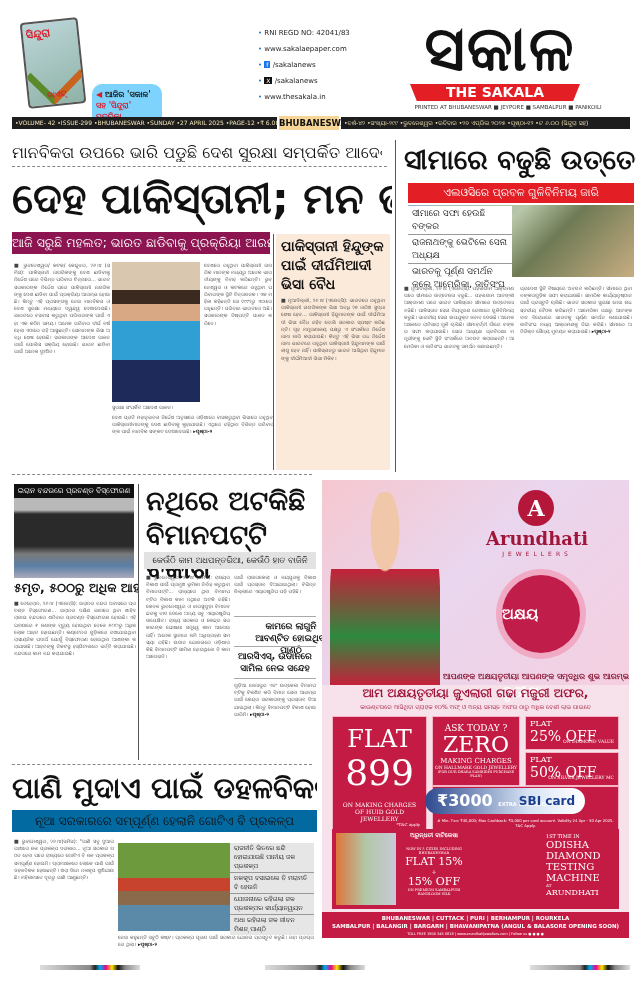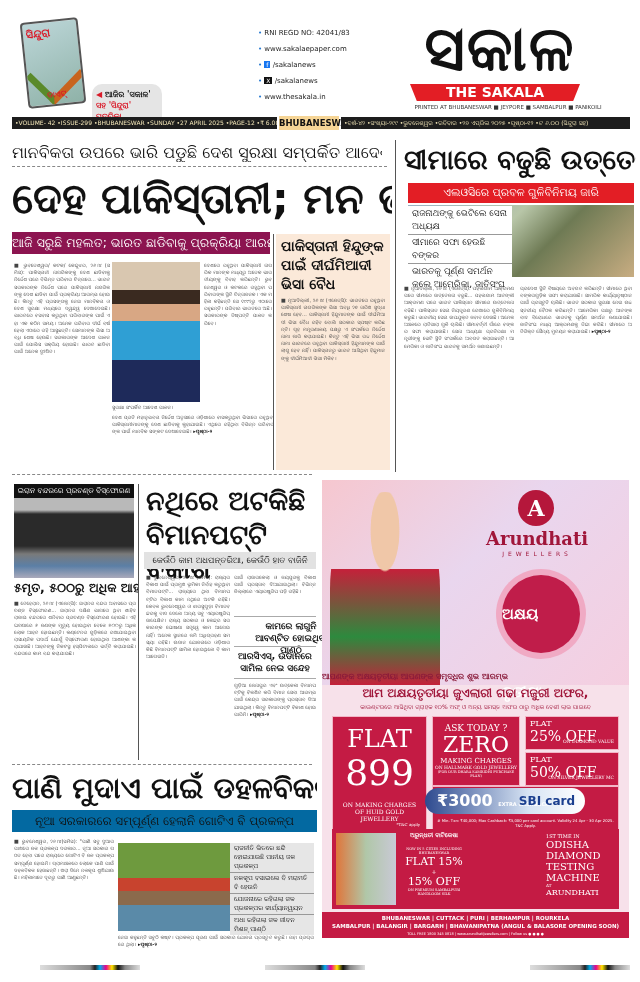--- a/index.html
+++ b/index.html
@@ -4,21 +4,21 @@
 <style>
 *{box-sizing:border-box;margin:0;padding:0}
 body{width:640px;height:982px;background:#fff;font-family:"DejaVu Sans",sans-serif;color:#111;position:relative;overflow:hidden}
 .abs{position:absolute}
 
 .promo{left:10px;top:8px;width:120px;height:102px}
 .mag{left:14px;top:12px;width:58px;height:86px;background:linear-gradient(160deg,#bcd6d8,#8fb2a8);border:2px solid #555;border-radius:4px;transform:rotate(-6deg);overflow:hidden}
 .mag .t{font-size:11px;font-weight:bold;color:#d91b2a;padding:4px 3px}
 .mag .chk{position:absolute;left:6px;top:34px;width:44px;height:40px;border-left:7px solid #5a8a2a;border-bottom:7px solid #c8641e;transform:rotate(-40deg)}
 .mag .sub{position:absolute;bottom:4px;left:18px;font-size:8px;color:#d91b2a;font-weight:bold}
-.promo-box{left:82px;top:76px;width:70px;height:36px;background:#e5e5e5;border-radius:10px 10px 0 0;font-size:8px;line-height:11px;padding:5px 4px;font-weight:bold}
+.promo-box{left:82px;top:76px;width:70px;height:36px;background:#7dd3fc;border-radius:10px 10px 0 0;font-size:8px;line-height:11px;padding:5px 4px;font-weight:bold}
 .promo-box .red{color:#d91b2a}
 .info{left:258px;top:25px;font-size:7px;line-height:16px;color:#222}
 .info li{list-style:none}
 .info li:before{content:"• ";color:#2a7bd1}
 .logo{left:365px;top:14px;width:270px;height:70px;font-size:62px;font-weight:900;text-align:center;line-height:70px;letter-spacing:2px;font-family:Liberation Serif, serif}
 .logo-bar{left:410px;top:84px;width:170px;height:17px;background:#e31e25;color:#fff;font-size:14px;font-weight:bold;text-align:center;line-height:17px;clip-path:polygon(0 0,100% 0,96% 100%,4% 100%)}
 .printed{left:398px;top:104px;width:220px;font-size:5.5px;text-align:center;color:#333}
 .datebar{top:117px;height:12px;background:#1d1d1d;color:#f4e7b8;font-size:6px;line-height:12px;padding:0 3px;white-space:nowrap;overflow:hidden}
 .place{left:279px;top:116px;width:60px;height:14px;background:#f6d596;font-size:8.5px;text-align:center;line-height:14px;font-weight:bold}
 
@@ -37,21 +37,21 @@
 .hrule{height:1px;background:#aaa}
 .pg{font-weight:bold;color:#111}
 
 .ad{left:322px;top:480px;width:307px;height:458px;background:#f7e1ea;overflow:hidden}
 .ad-hero{left:0;top:0;width:307px;height:205px;background:linear-gradient(135deg,#f6c7cf,#e9d6ee 45%,#f5cfe0)}
 .woman{left:8px;top:12px;width:110px;height:193px;background:radial-gradient(ellipse at 50% 20%,#f0c7a8 0 18%,transparent 19%),linear-gradient(180deg,transparent 40%,#c4213a 40%,#2d8a3e 75%,#c4213a 100%);border-radius:50% 50% 0 0}
 .alogo{left:196px;top:10px;width:36px;height:36px;border-radius:50%;background:#b5173b;color:#fff;font-size:22px;text-align:center;line-height:36px;font-family:"DejaVu Serif",serif;font-weight:bold}
 .aname{left:160px;top:48px;width:110px;text-align:center;color:#a0163a;font-family:"DejaVu Serif",serif;font-size:18px;font-weight:bold}
 .ajew{left:160px;top:70px;width:110px;text-align:center;color:#a0163a;font-size:6px;letter-spacing:4px}
 .akhaya{left:180px;top:95px;width:78px;height:78px;border-radius:50%;background:#c01d4a;color:#ffffff;text-align:left;font-size:15px;line-height:78px;font-weight:bold;box-shadow:0 0 0 6px #f0aac4}
-.ad-caption{left:0;top:192px;width:307px;text-align:left;font-size:8px;color:#8a1b3a;font-weight:bold}
+.ad-caption{left:0;top:192px;width:307px;text-align:right;font-size:8px;color:#8a1b3a;font-weight:bold}
 .offer-h{left:0;top:206px;width:307px;text-align:center;color:#a0163a;font-size:12px;font-weight:bold}
 .offer-s{left:0;top:223px;width:307px;text-align:center;color:#a0163a;font-size:6px}
 .card{background:#c41b44;color:#fff;font-family:"DejaVu Serif",serif;text-align:center;border:1px solid #f2b6c6}
 .sbi{left:103px;top:308px;width:160px;height:26px;background:linear-gradient(90deg,#2e4a8f,#d7e4f4 65%,#fff);border-radius:13px;color:#fff;font-size:16px;font-weight:bold;line-height:26px;padding-left:12px}
 .sbi span{position:absolute;right:10px;top:0;color:#1b3f8f;font-size:12px}
 .bottom-ad{left:10px;top:349px;width:287px;height:80px;background:#c41b44}
 .addr{left:0;top:432px;width:307px;height:26px;background:#c41b44;color:#fff;font-size:5.5px;text-align:center;line-height:8px;padding-top:2px;font-weight:bold}
 .reg{width:100px;height:5px;background:linear-gradient(90deg,#ddd,#888 50%,#222 55%,#00aeef 60%,#ec008c 66%,#ffe600 72%,#111 78%,#888 85%,#ddd)}
 </style>
 </head>
@@ -100,22 +100,22 @@
 <div class="abs side">
   <h3>ପାକିସ୍ତାନୀ ହିନ୍ଦୁଙ୍କ ପାଇଁ ଦୀର୍ଘମିଆଦୀ ଭିସା ବୈଧ</h3>
   <div class="txt" style="padding:0 5px;height:168px"><span>■ ନୂଆଦିଲ୍ଲୀ, ୨୬।୪ (ଏଜେନ୍ସି): ଭାରତରେ ରହୁଥିବା ପାକିସ୍ତାନୀ ନାଗରିକଙ୍କ ଭିସା ଅବଧି ୨୭ ତାରିଖ ସୁଦ୍ଧା ଶେଷ ହେବ...</span> ପାକିସ୍ତାନୀ ହିନ୍ଦୁମାନଙ୍କ ପାଇଁ ଦୀର୍ଘମିଆଦୀ ଭିସା ବୈଧ ରହିବ ବୋଲି ସରକାର ସ୍ପଷ୍ଟ କରିଛନ୍ତି। ଗୃହ ମନ୍ତ୍ରଣାଳୟ ପକ୍ଷରୁ ଏ ସଂପର୍କରେ ନିର୍ଦ୍ଦେଶନାମା ଜାରି କରାଯାଇଛି। କିନ୍ତୁ ଏହି ଭିସା ରଦ୍ଦ ନିର୍ଦ୍ଦେଶନାମା ଭାରତରେ ରହୁଥିବା ପାକିସ୍ତାନୀ ହିନ୍ଦୁମାନଙ୍କ ପାଇଁ ଲାଗୁ ହେବ ନାହିଁ। ପାକିସ୍ତାନରୁ ଭାରତ ଆସିଥିବା ହିନ୍ଦୁମାନଙ୍କୁ ଦୀର୍ଘମିଆଦୀ ଭିସା ମିଳିବ।</div>
 </div>
 
 <div class="abs vline" style="left:395px;top:140px;height:332px"></div>
 <div class="abs right-h">ସୀମାରେ ବଢୁଛି ଉତ୍ତେଜନା</div>
 <div class="abs redbar">ଏଲଓସିରେ ପ୍ରବଳ ଗୁଳିବିନିମୟ ଜାରି</div>
 <div class="abs photo" style="left:408px;top:205px;width:226px;height:72px;background:linear-gradient(135deg,#9bb1c2,#b8c6a8 40%,#6e7a54 60%,#c8ad82)"></div>
 <div class="abs" style="left:408px;top:206px;width:104px">
+  <div class="mini">ସୀମାରେ ସଫା ହେଉଛି ବଙ୍କର</div>
   <div class="mini">ରାଜନାଥଙ୍କୁ ଭେଟିଲେ ସେନା ଅଧ୍ୟକ୍ଷ</div>
-  <div class="mini">ସୀମାରେ ସଫା ହେଉଛି ବଙ୍କର</div>
   <div class="mini" style="border:none">ଭାରତକୁ ପୂର୍ଣ୍ଣ ସମର୍ଥନ କଲେ ଆମେରିକା, ଜାତିସଂଘ</div>
 </div>
 <div class="abs txt" style="left:404px;top:285px;width:110px;height:180px"><span>■ ନୂଆଦିଲ୍ଲୀ, ୨୬।୪ (ଏଜେନ୍ସି): ପହଲଗାମ ଆକ୍ରମଣ ପରେ ସୀମାରେ ଉତ୍ତେଜନା ବଢୁଛି...</span> ପହଲଗାମ ଆତଙ୍କୀ ଆକ୍ରମଣ ପରେ ଭାରତ ପାକିସ୍ତାନ ସୀମାରେ ଉତ୍ତେଜନା ବଢିଛି। ପାକିସ୍ତାନ ସେନା ନିୟନ୍ତ୍ରଣ ରେଖାରେ ଗୁଳିବିନିମୟ କରୁଛି। ଭାରତୀୟ ସେନା ଉପଯୁକ୍ତ ଜବାବ ଦେଉଛି। ଅନେକ ଅଞ୍ଚଳରେ ରାତିସାରା ଗୁଳି ଚାଲିଛି। ସୀମାବର୍ତ୍ତୀ ଗାଁରେ ବଙ୍କର ସଫା କରାଯାଉଛି। ସେନା ଅଧ୍ୟକ୍ଷ ପ୍ରତିରକ୍ଷା ମନ୍ତ୍ରୀଙ୍କୁ ଭେଟି ସ୍ଥିତି ସଂପର୍କରେ ଅବଗତ କରାଇଛନ୍ତି। ଆମେରିକା ଓ ଜାତିସଂଘ ଭାରତକୁ ସମର୍ଥନ ଜଣାଇଛନ୍ତି।</div>
 <div class="abs txt" style="left:520px;top:285px;width:112px;height:180px">ପ୍ରଦେଶ ସ୍ଥିତି ବିଷୟରେ ଅବଗତ କରିଛନ୍ତି। ସୀମାରେ ଥିବା ବଙ୍କରଗୁଡ଼ିକ ସଫା କରାଯାଉଛି। ସାମରିକ କାର୍ଯ୍ୟାନୁଷ୍ଠାନ ପାଇଁ ପ୍ରସ୍ତୁତି ଚାଲିଛି। ଭାରତ ସରକାର ସୁରକ୍ଷା ନେଇ ଉଚ୍ଚସ୍ତରୀୟ ବୈଠକ କରିଛନ୍ତି। ଆମେରିକା ପକ୍ଷରୁ ଆତଙ୍କବାଦ ବିରୋଧରେ ଭାରତକୁ ପୂର୍ଣ୍ଣ ସମର୍ଥନ ଜଣାଯାଇଛି। ଜାତିସଂଘ ମଧ୍ୟ ଆକ୍ରମଣକୁ ନିନ୍ଦା କରିଛି। ସୀମାରେ ଅତିରିକ୍ତ ସୈନ୍ୟ ମୁତୟନ କରାଯାଇଛି। <span class="pg">▸ପୃଷ୍ଠା-୨</span></div>
 
 <div class="abs dash" style="left:12px;top:474px;width:300px"></div>
 
 <div class="abs" style="left:14px;top:484px;width:120px;height:14px;background:#111;color:#fff;font-size:7.5px;text-align:center;line-height:14px;white-space:nowrap;overflow:hidden">ଇରାନ ବନ୍ଦରରେ ପ୍ରଚଣ୍ଡ ବିସ୍ଫୋରଣ</div>
 <div class="abs photo" style="left:14px;top:498px;width:120px;height:80px;background:linear-gradient(180deg,#b9b9b9 0 15%,#2a2a2a 20% 60%,#7a7a7a 70%,#5b7fa6 85%,#aab 100%)"></div>
 <div class="abs" style="left:14px;top:580px;width:125px;font-size:12.5px;font-weight:bold;white-space:nowrap;overflow:hidden">୫ମୃତ, ୫୦୦ରୁ ଅଧିକ ଆହତ</div>

